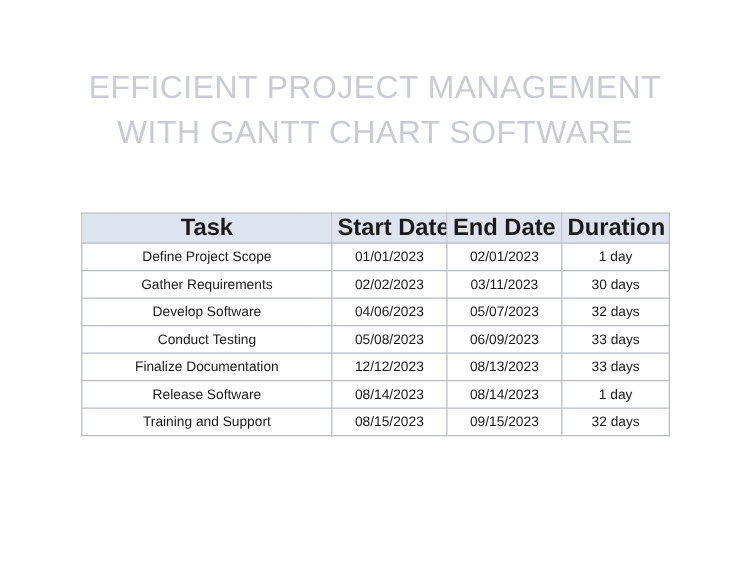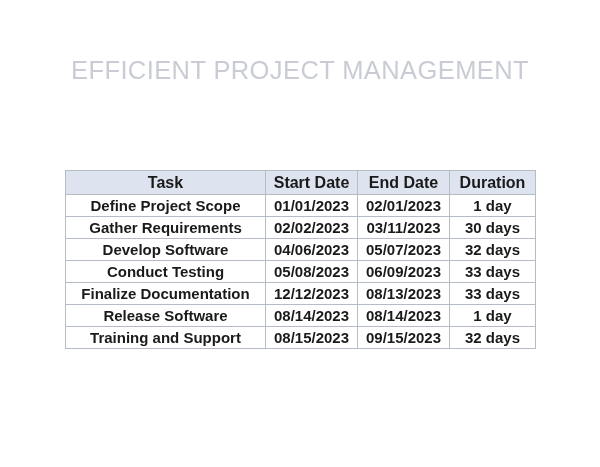--- a/index.html
+++ b/index.html
@@ -45,50 +45,50 @@
   }
   table.gantt-table {
     border-collapse: collapse;
     width: 470px;
     table-layout: fixed;
     background: #ffffff;
   }
   table.gantt-table th,
   table.gantt-table td {
     border: 1px solid #b6bcc6;
-    font-size: 15px;
+    font-size: 11px;
     height: 21px;
     padding: 0 4px;
     color: #1a1a1a;
     text-align: center;
     overflow: hidden;
     white-space: nowrap;
-    font-weight: bold;
   }
   table.gantt-table thead th {
     background: #dde3ef;
     font-weight: bold;
-    font-size: 16px;
+    font-size: 19px;
     height: 23px;
   }
   table.gantt-table td.task-cell {
     text-align: center;
   }
   col.c-task { width: 200px; }
   col.c-start { width: 92px; }
   col.c-end { width: 92px; }
   col.c-dur { width: 86px; }
 </style>
 </head>
 <body>
 
 <div class="page">
 
   <div class="title-block">
     <span class="title-line">EFFICIENT PROJECT MANAGEMENT</span>
+    <span class="title-line">WITH GANTT CHART SOFTWARE</span>
   </div>
 
   <div class="table-wrap">
     <table class="gantt-table">
       <colgroup>
         <col class="c-task">
         <col class="c-start">
         <col class="c-end">
         <col class="c-dur">
       </colgroup>

